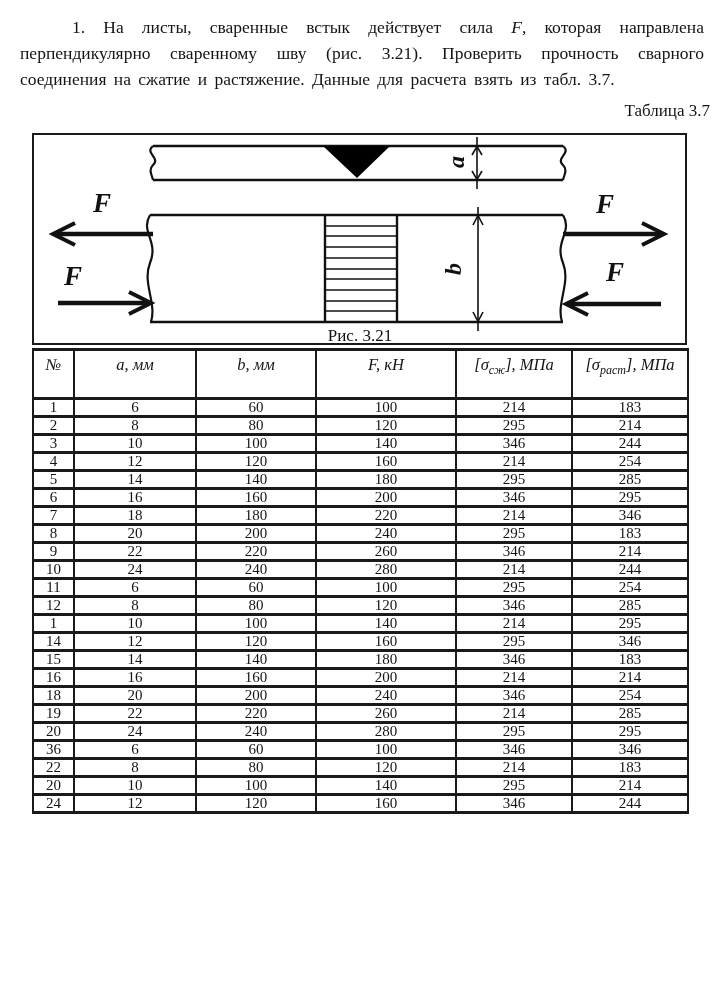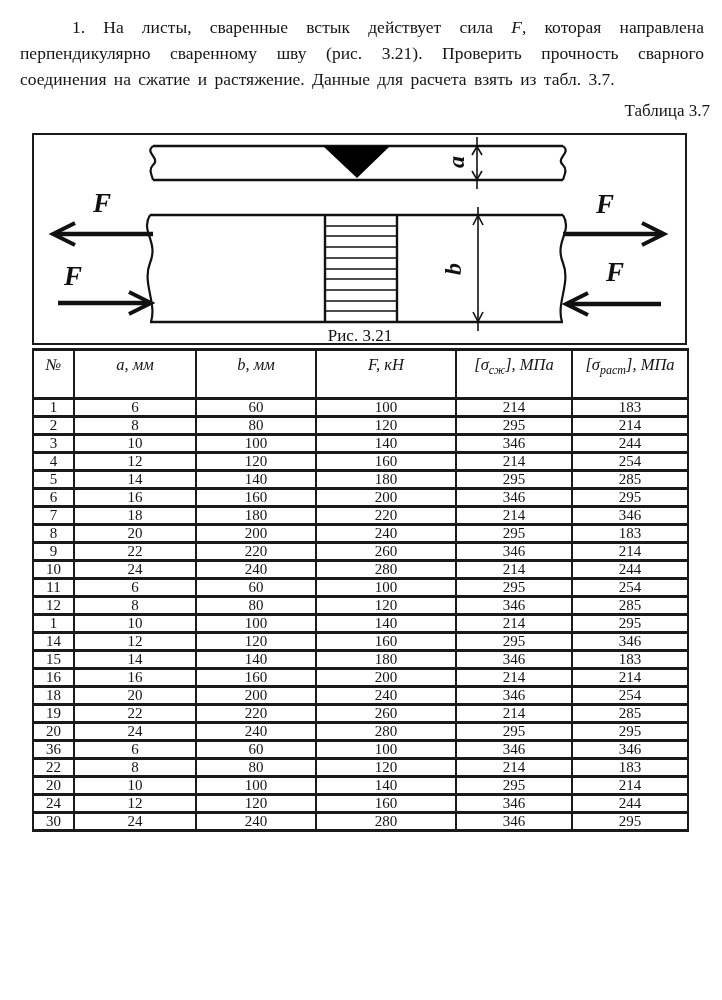--- a/index.html
+++ b/index.html
@@ -334,24 +334,16 @@
           <td>214</td>
         </tr>
         <tr>
           <td>24</td>
           <td>12</td>
           <td>120</td>
           <td>160</td>
           <td>346</td>
           <td>244</td>
         </tr>
-        <tr>
-          <td>30</td>
-          <td>24</td>
-          <td>240</td>
-          <td>280</td>
-          <td>346</td>
-          <td>295</td>
-        </tr>
       </tbody>
   </table>
 
 </div>
 
 </body></html>

